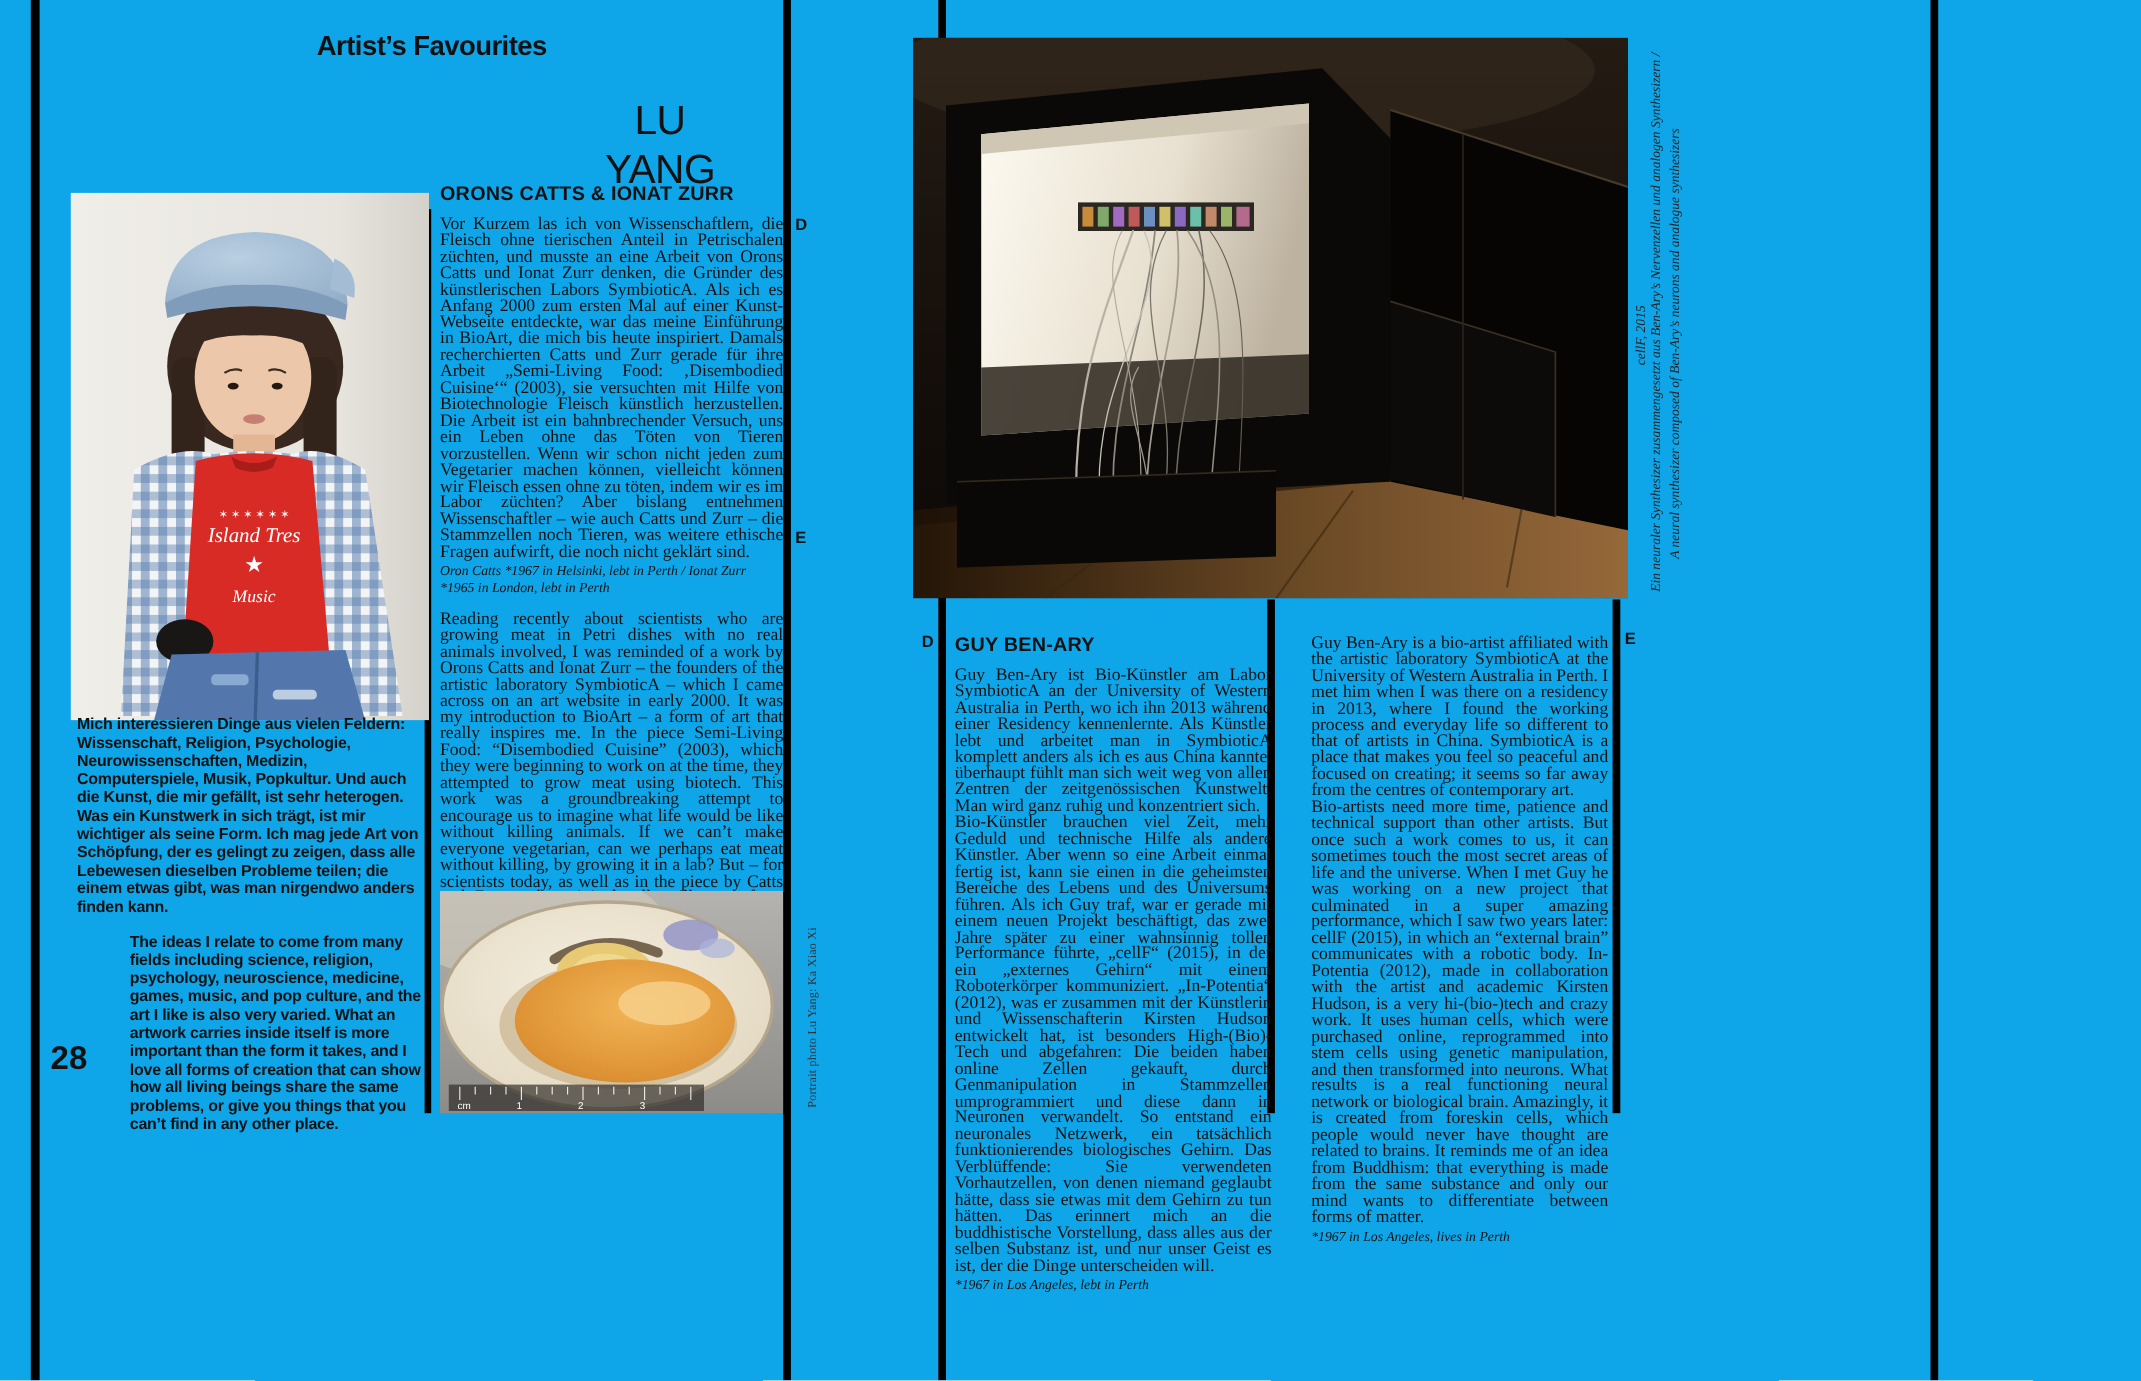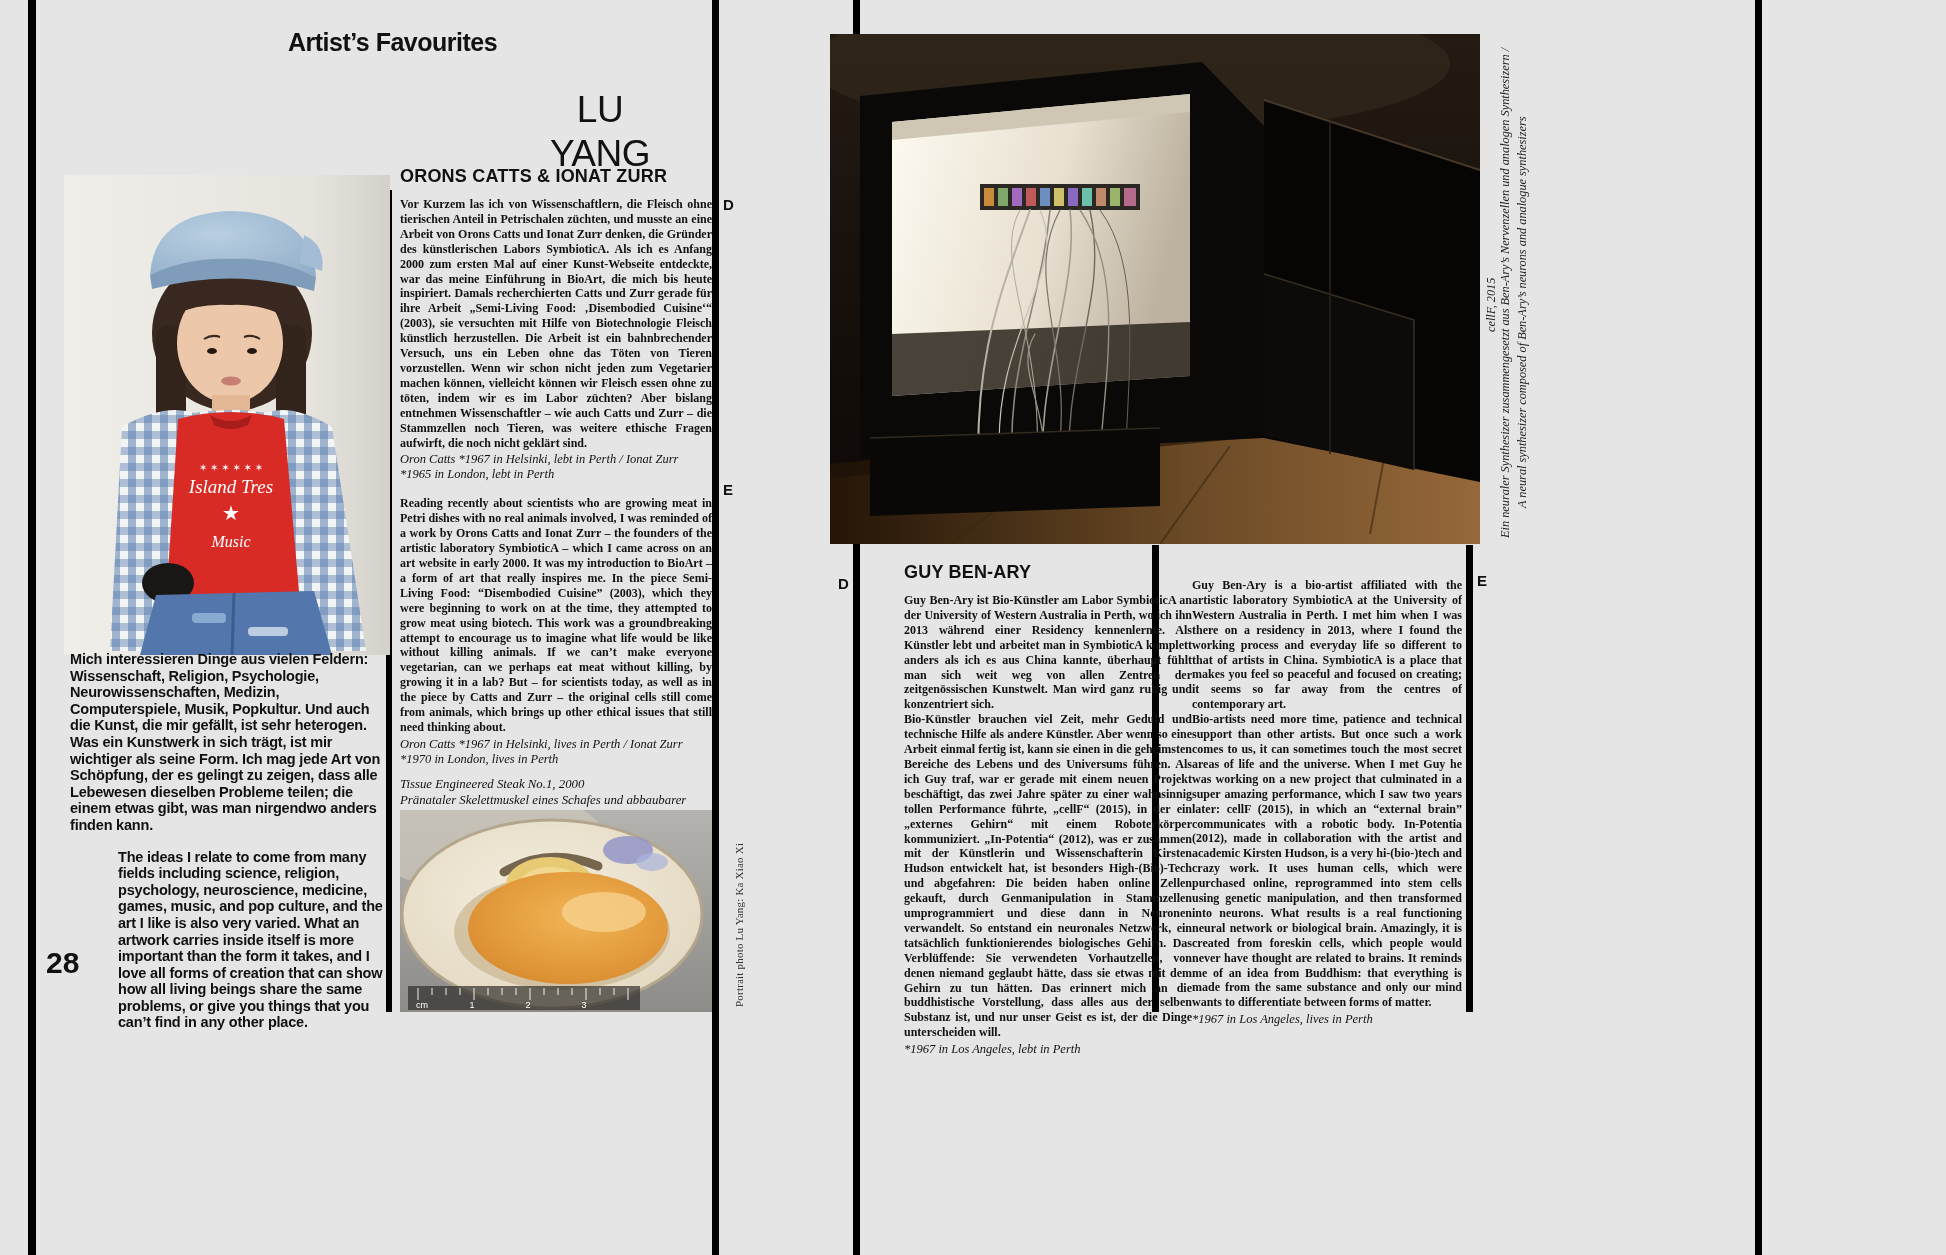--- a/index.html
+++ b/index.html
@@ -1,37 +1,37 @@
 <!DOCTYPE html>
 <html><head>
 <meta charset="utf-8">
 <style>
   html,body{margin:0;padding:0;background:#ffffff;}
-  .spread{position:relative;width:1946px;height:1255px;background:#e5e5e5;overflow:hidden;
+  .spread{position:relative;width:1946px;height:1255px;background:#0ea5e9;overflow:hidden;
           font-family:"Liberation Serif",serif;color:#111;}
   .vrule{position:absolute;background:#000;}
   .kicker{position:absolute;left:288px;top:28px;font-family:"Liberation Sans",sans-serif;
           font-weight:800;font-size:25px;letter-spacing:-.5px;white-space:pre-line;}
   .artist-name{position:absolute;left:505px;top:88px;width:190px;text-align:center;
           font-family:"Liberation Sans",sans-serif;font-weight:400;font-size:37px;
           line-height:44px;letter-spacing:-.5px;white-space:pre-line;}
   .pagenum{position:absolute;left:46px;top:946px;font-family:"Liberation Sans",sans-serif;
           font-weight:700;font-size:30px;}
   .marker{position:absolute;font-family:"Liberation Sans",sans-serif;font-weight:800;font-size:15px;}
   .statements{position:absolute;left:70px;top:651px;width:323px;
           font-family:"Liberation Sans",sans-serif;font-weight:700;font-size:14.5px;
           line-height:16.6px;letter-spacing:-.2px;}
   .statements .st+.st{margin-top:15px;margin-left:48px;}
   .colflow{position:absolute;display:flex;flex-direction:column;}
   .col-left{left:400px;top:166px;width:312px;}
-  .col-rde{left:868px;top:562px;width:288px;margin-left:36px;}
+  .col-rde{left:868px;top:576px;width:288px;}
   .col-ren{left:1192px;top:578px;width:270px;}
   .colhead{font-family:"Liberation Sans",sans-serif;font-weight:800;font-size:18px;
           letter-spacing:.2px;margin:0 0 10px 0;}
-  .bodytext{font-size:12px;line-height:14.9px;text-align:justify;white-space:pre-line;margin:0;font-weight:bold;}
+  .bodytext{font-size:16px;line-height:14.9px;text-align:justify;white-space:pre-line;margin:0;}
   .credit{font-size:12.5px;line-height:15px;font-style:italic;margin:2px 0 0 0;}
   .gap14{height:14px;}
   .gap10{height:10px;}
   .caption{font-size:12.8px;line-height:15.4px;font-style:italic;}
   .caption .cap-title{margin:0 0 1px 0;}
   .vtext{position:absolute;transform-origin:0 0;transform:rotate(-90deg);white-space:nowrap;}
   .vcredit{font-size:11px;color:#333;letter-spacing:.2px;}
   .vcap{font-size:12.3px;font-style:italic;color:#222;}
   .photo{position:absolute;overflow:hidden;}
   svg{display:block;}

